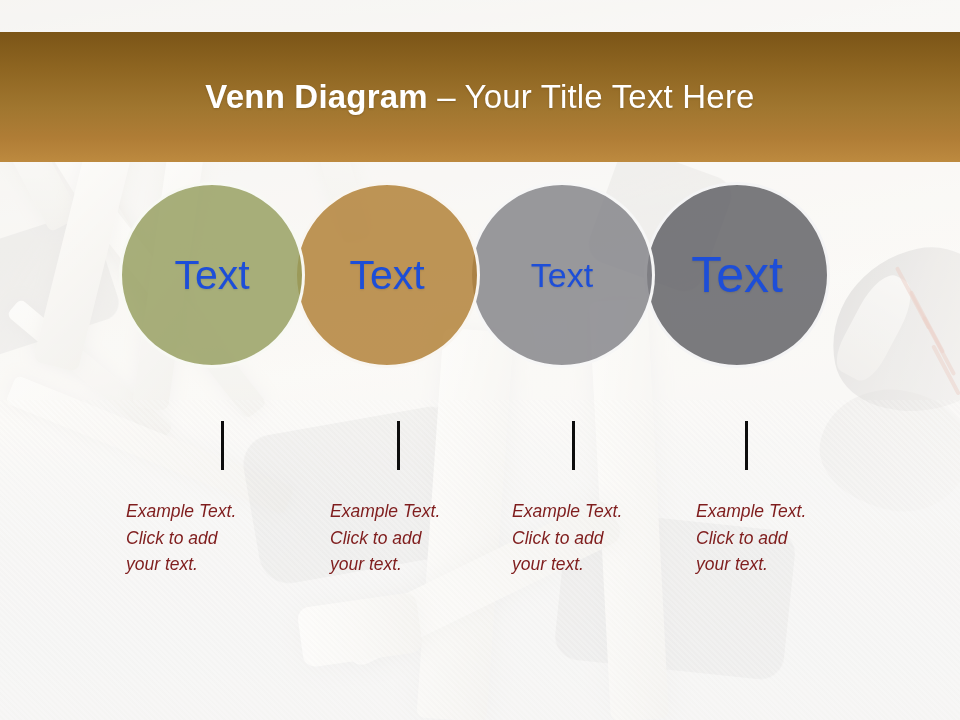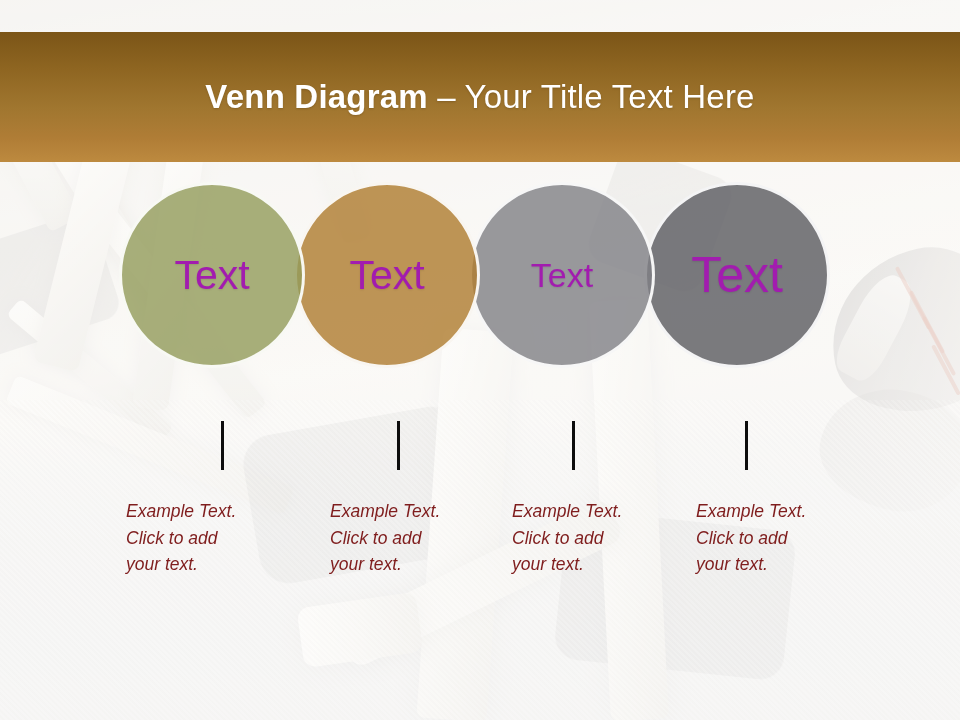--- a/index.html
+++ b/index.html
@@ -156,21 +156,21 @@
     width: 186px;
     height: 186px;
     border-radius: 50%;
     border: 3px solid rgba(255,255,255,0.92);
     box-sizing: border-box;
     display: flex;
     align-items: center;
     justify-content: center;
   }
   .circle .lbl {
-    color: #a21caf;
+    color: #1d4ed8;
     font-weight: 400;
     position: relative;
     z-index: 2;
     text-shadow: 0 1px 2px rgba(0,0,0,0.10);
   }
   .c-1 { left: 119px; top: 52px;  background: rgba(146,155,90,0.80); z-index: 4; }
   .c-2 { left: 294px; top: 52px;  background: rgba(176,126,50,0.82); z-index: 3; }
   .c-3 { left: 469px; top: 52px;  background: rgba(128,128,132,0.80); z-index: 2; }
   .c-4 { left: 644px; top: 52px;  background: rgba(90,90,95,0.80);   z-index: 1; }
   .c-1 .lbl { font-size: 41px; }

